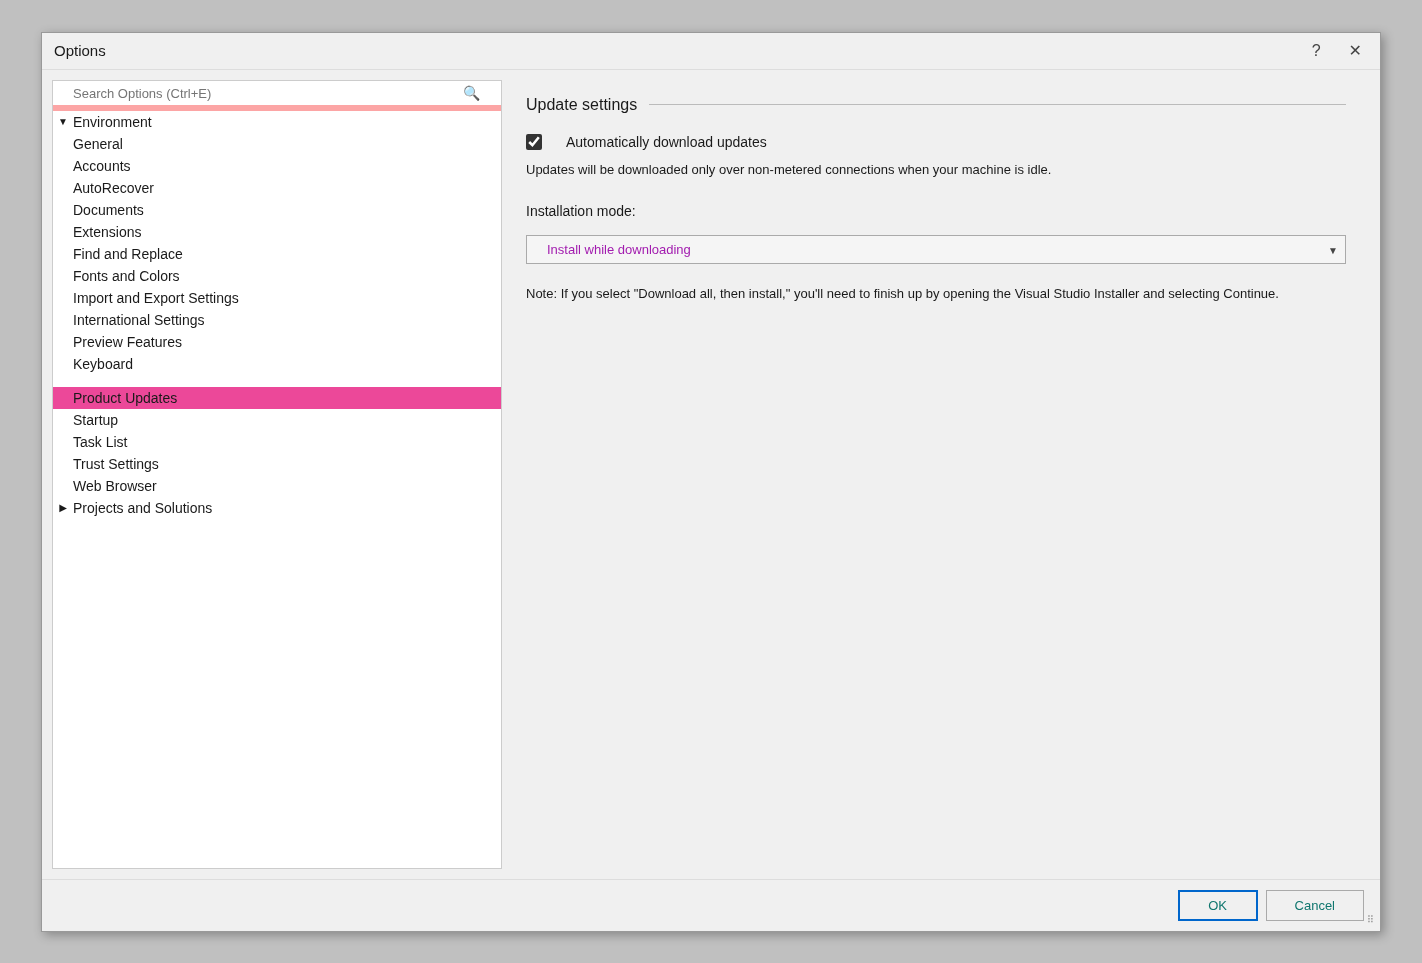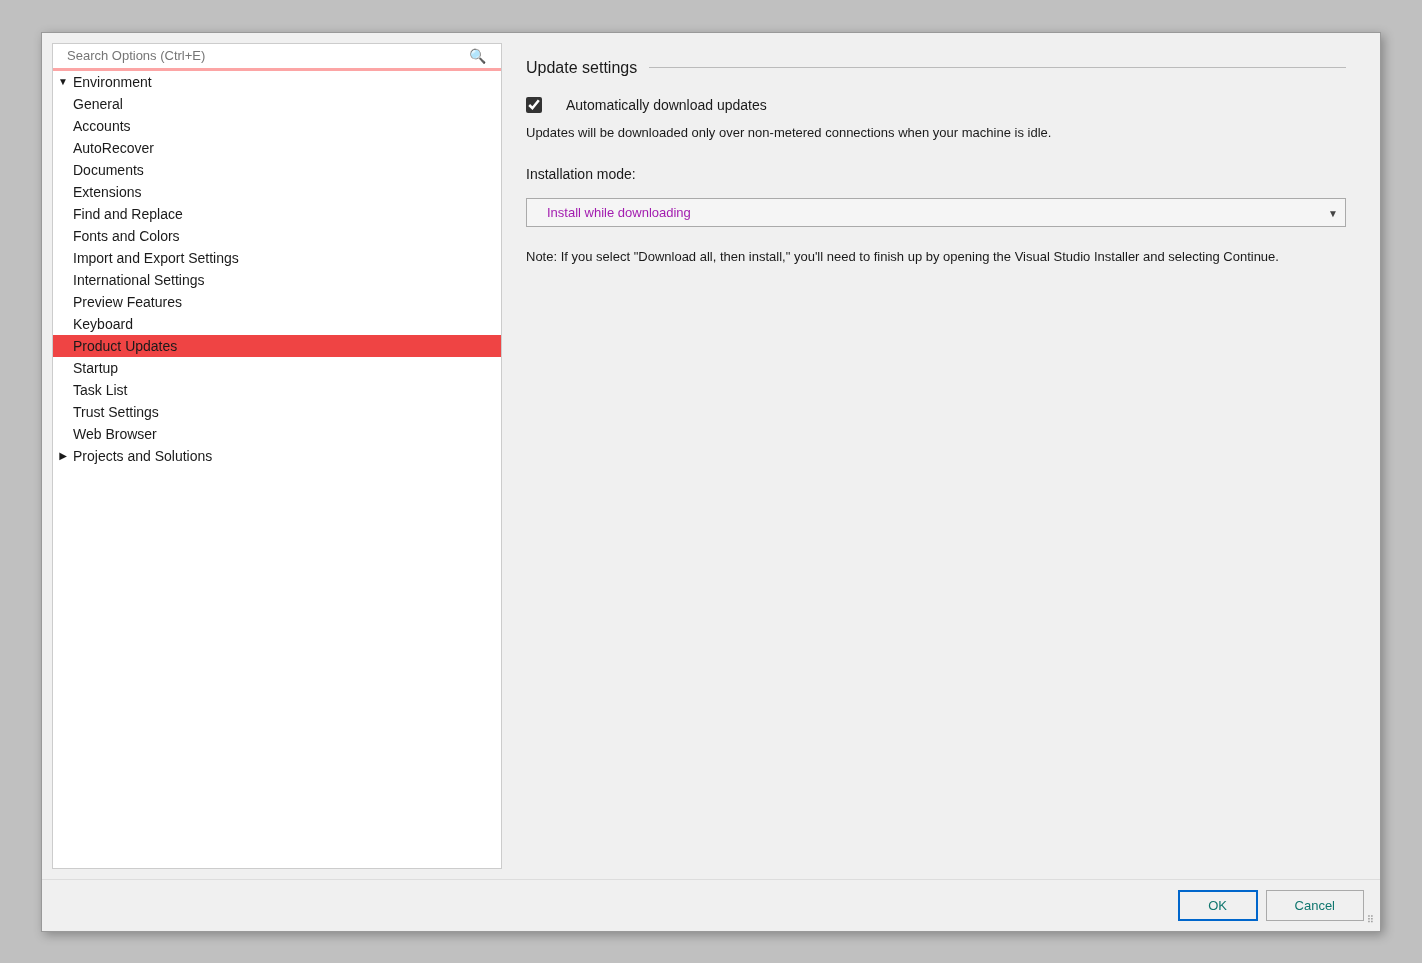--- a/index.html
+++ b/index.html
@@ -77,23 +77,23 @@
       width: 450px;
       display: flex;
       flex-direction: column;
       flex-shrink: 0;
       border: 1px solid #ccc;
       background: #fff;
     }
 
     .search-box {
       display: flex;
-      align-items: flex-start;
-      border-bottom: 3px solid #fca5a5;
-      padding: 4px 14px;
+      align-items: flex-end;
+      border-bottom: 6px solid #fca5a5;
+      padding: 4px 20px;
       background: #fff;
     }
 
     .search-input {
       flex: 1;
       border: none;
       outline: none;
       font-size: 13px;
       color: #999;
       background: transparent;
@@ -112,21 +112,22 @@
 
     .tree-item {
       display: flex;
       align-items: center;
       padding: 3px 0;
       cursor: pointer;
       color: #1a1a1a;
     }
 
     .tree-item.selected {
-      background: #ef4444;
+      background: #ec4899;
+      margin-top: 12px;
     }
 
     .tree-item.parent {
       font-weight: 400;
     }
 
     .tree-arrow {
       width: 20px;
       text-align: center;
       font-size: 10px;
@@ -282,20 +283,29 @@
       background: #e0e0e0;
       border: 1px solid #bbb;
       height: 17px;
     }
   </style>
 </head>
 <body>
 
 <div class="dialog">
 
+  <div class="title-bar">
+    <div class="title-bar-left">
+      <span class="title-text">Options</span>
+    </div>
+    <div class="title-bar-controls">
+      <button class="title-btn">?</button>
+      <button class="title-btn">✕</button>
+    </div>
+  </div>
 
   <div class="dialog-body">
 
     <div class="left-panel">
 
       <div class="search-box">
         <input class="search-input" type="text" placeholder="Search Options (Ctrl+E)" style="">
         <span class="search-icon">🔍</span>
       </div>
 

